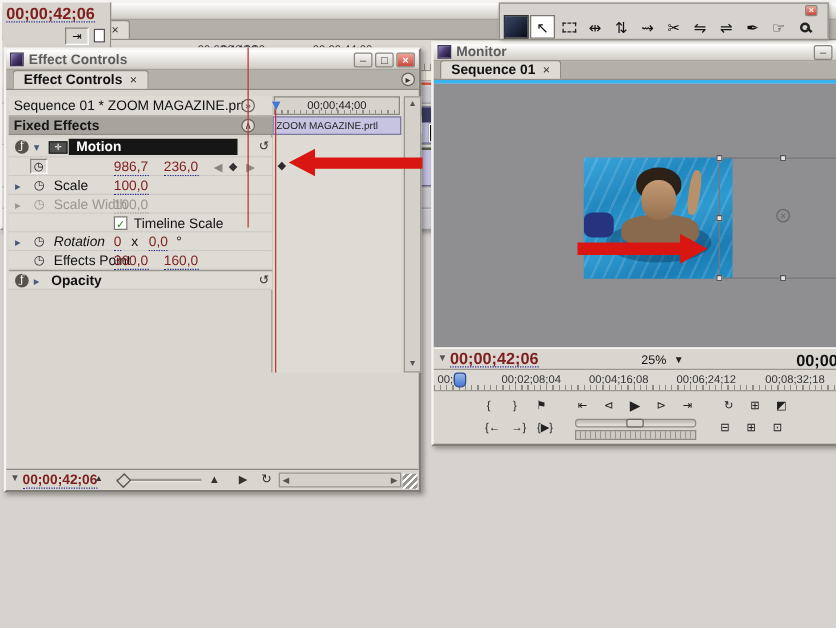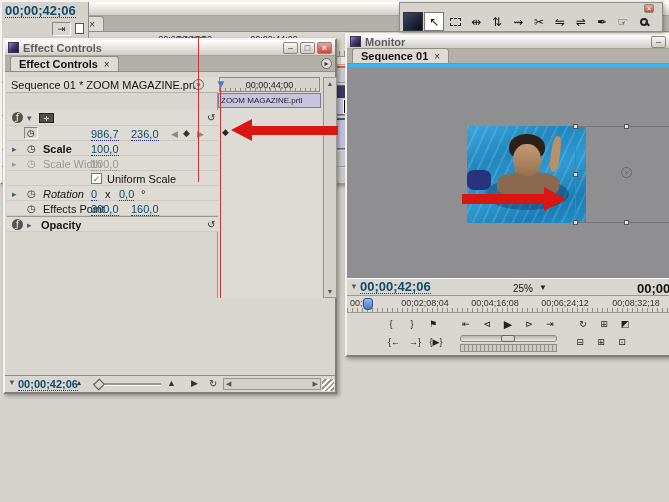--- a/index.html
+++ b/index.html
@@ -36,21 +36,21 @@
     border-radius:3px 3px 0 0; display:flex; align-items:center; gap:6px; padding:0 8px;
     font-weight:bold; white-space:nowrap; }
   .tab .x { font-weight:normal; font-size:10px; color:#333; }
   .circle-btn { width:11px; height:11px; border:1px solid #6a675f; border-radius:50%;
     font-size:8px; line-height:9px; text-align:center; color:#333; background:#dedbd4; }
 
   
   .ibox { background:#d9d6cf; border:1px solid; border-color:#89867e #ffffff #ffffff #89867e;
     display:flex; align-items:center; justify-content:center; }
 
-  .hot { color:#0c4a6e; border-bottom:1px dotted #2b2b94; line-height:12px; white-space:nowrap; }
+  .hot { color:#7f1d1d; border-bottom:1px dotted #2b2b94; line-height:12px; white-space:nowrap; }
   .tc { font-weight:bold; font-size:13px; letter-spacing:0; }
 
   
   .erow { position:absolute; left:2px; width:211px; height:15px; border-bottom:1px solid #cdcac3; background:#dedbd4; }
   .erow > span { position:absolute; top:1px; }
   .tri { color:#4a5a7e; font-size:9px; }
   .sw { font-size:10px; color:#333; }
   .fx-f { width:11px; height:11px; border-radius:50%; background:#56534c; color:#fff;
     font-size:9px; line-height:11px; text-align:center; font-family:"DejaVu Serif",serif; }
   .dis { color:#9a978f !important; border-color:#9a978f !important; }
@@ -292,63 +292,69 @@
   <div class="abs" style="left:212px;top:37px;width:104px;height:221px;background:#dedbd4;border-left:1px solid #9a978f;"></div>
 
   <div class="erow" style="top:37px;height:16px;border-bottom:1px solid #b5b2ab;">
     <span style="left:4px;top:2px;white-space:nowrap;">Sequence 01 * ZOOM MAGAZINE.prtl</span>
     <span class="circle-btn" style="left:186px;top:2px;position:absolute;">»</span>
   </div>
   <div class="abs" style="left:214px;top:37px;width:101px;height:15px;background:#d6d3cc;border:1px solid #8a877f;text-align:center;">
     <span style="font-size:9px;color:#222;">00;00;44;00</span>
     <div class="abs ticks-minor" style="left:0;right:0;bottom:0;height:3px;"></div>
   </div>
+  <div class="erow" style="top:53px;background:#a7a49e;border-bottom:1px solid #8f8c85;">
+    <span style="left:4px;top:2px;font-weight:bold;color:#151515;">Fixed Effects</span>
+    <span class="circle-btn" style="left:186px;top:2px;position:absolute;">∧</span>
+  </div>
   <div class="abs" style="left:213px;top:53px;width:103px;height:15px;background:#c7c4e2;border:1px solid #7a7a9a;
           font-size:8px;color:#222;padding:2px 0 0 2px;white-space:nowrap;overflow:hidden;">
     <span>ZOOM MAGAZINE.prtl</span>
   </div>
   <span class="ibox abs" style="left:319px;top:53px;width:13px;height:13px;font-size:7px;color:#555;">▲</span>
 
   <div class="erow" style="top:70px;height:16px;">
     <span class="fx-f" style="left:5px;top:2px;position:absolute;">ƒ</span>
     <span class="tri" style="left:20px;top:3px;position:absolute;">▾</span>
     <span class="abs" style="left:32px;top:3px;width:15px;height:10px;background:#50504e;border:1px solid #222;
           color:#fff;font-size:7px;line-height:9px;text-align:center;">✛</span>
+    <span class="abs" style="left:48px;top:1px;width:135px;height:13px;background:#161616;color:#fff;
+          font-weight:bold;padding:1px 0 0 6px;">Motion</span>
     <span class="sw" style="left:200px;top:2px;position:absolute;">↺</span>
   </div>
 
   <div class="erow" style="top:86px;">
     <span class="ibox abs" style="left:17px;top:1px;width:14px;height:12px;font-size:9px;">◷</span>
     <span style="left:36px;top:17px;position:absolute;">Position</span>
     <span class="hot" style="left:84px;top:2px;position:absolute;">986,7</span>
     <span class="hot" style="left:124px;top:2px;position:absolute;">236,0</span>
     <span class="tri" style="left:164px;top:3px;position:absolute;color:#8a877f;">◀</span>
     <span style="left:176px;top:2px;position:absolute;font-size:9px;color:#333;">◆</span>
     <span class="tri" style="left:190px;top:3px;position:absolute;color:#8a877f;">▶</span>
   </div>
   <span class="abs" style="left:217px;top:87px;font-size:9px;color:#2a2a2a;z-index:4;">◆</span>
 
   <div class="erow" style="top:101px;">
     <span class="tri" style="left:5px;top:3px;position:absolute;">▸</span>
     <span class="sw" style="left:20px;top:2px;position:absolute;">◷</span>
-    <span style="left:36px;top:2px;position:absolute;font-weight:bold;">Scale</span>
+    <span style="left:36px;top:2px;position:absolute;">Scale</span>
     <span class="hot" style="left:84px;top:2px;position:absolute;">100,0</span>
   </div>
 
   <div class="erow" style="top:116px;">
     <span class="tri dis" style="left:5px;top:3px;position:absolute;">▸</span>
     <span class="sw dis" style="left:20px;top:2px;position:absolute;">◷</span>
     <span class="dis" style="left:36px;top:2px;position:absolute;">Scale Width</span>
     <span class="hot dis" style="left:84px;top:2px;position:absolute;">100,0</span>
   </div>
 
   <div class="erow" style="top:131px;">
     <span class="abs" style="left:84px;top:2px;width:11px;height:11px;background:#fff;border:1px solid #7a776f;
           color:#2d8a2d;font-size:9px;line-height:10px;text-align:center;font-weight:bold;">✓</span>
-    <span style="left:100px;top:2px;position:absolute;">Uniform Scale</span>
+    <span style="left:100px;top:2px;position:absolute;">Timeline Scale</span>
   </div>
 
   <div class="erow" style="top:146px;">
     <span class="tri" style="left:5px;top:3px;position:absolute;">▸</span>
     <span class="sw" style="left:20px;top:2px;position:absolute;">◷</span>
     <span style="left:36px;top:2px;position:absolute;font-style:italic;">Rotation</span>
     <span class="hot" style="left:84px;top:2px;position:absolute;">0</span>
     <span style="left:98px;top:2px;position:absolute;">x</span>
     <span class="hot" style="left:112px;top:2px;position:absolute;">0,0</span>
     <span style="left:134px;top:2px;position:absolute;">°</span>

